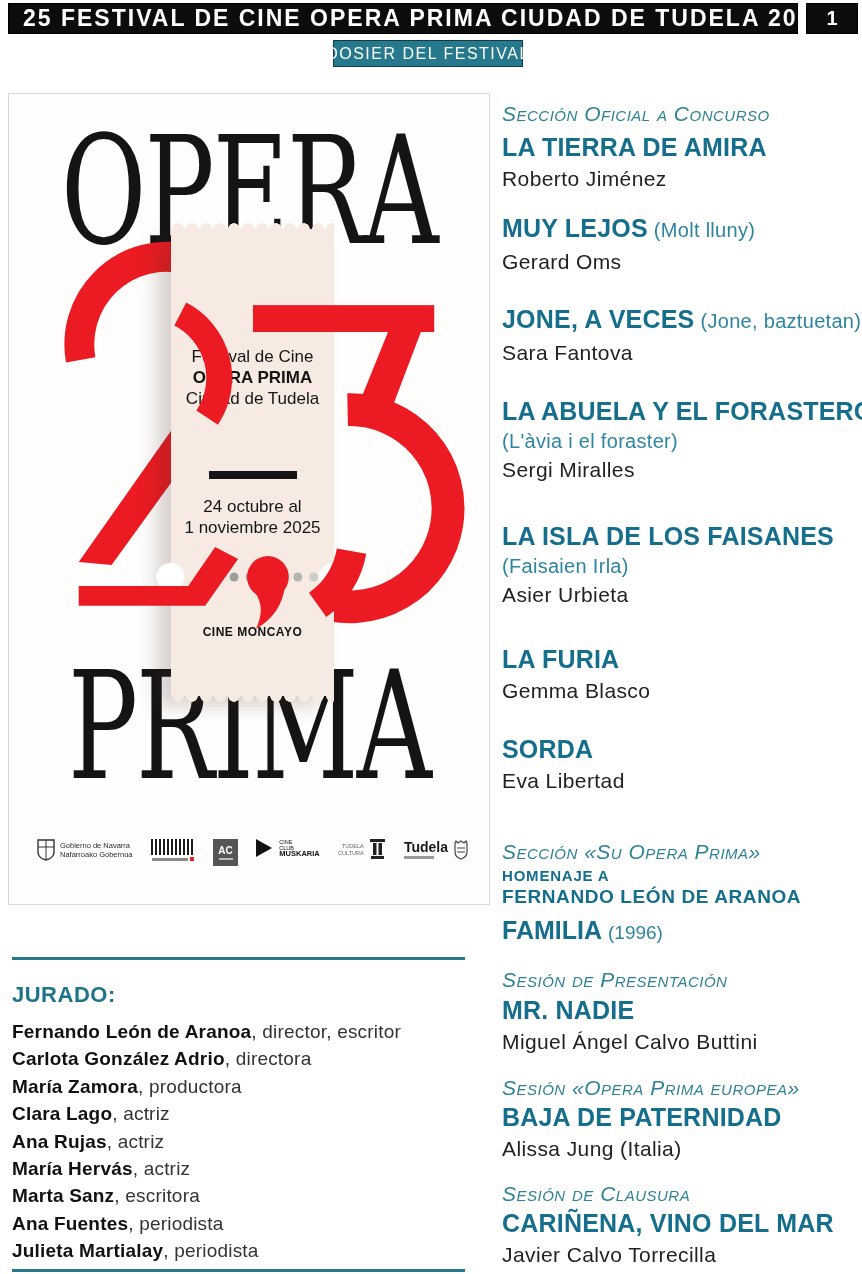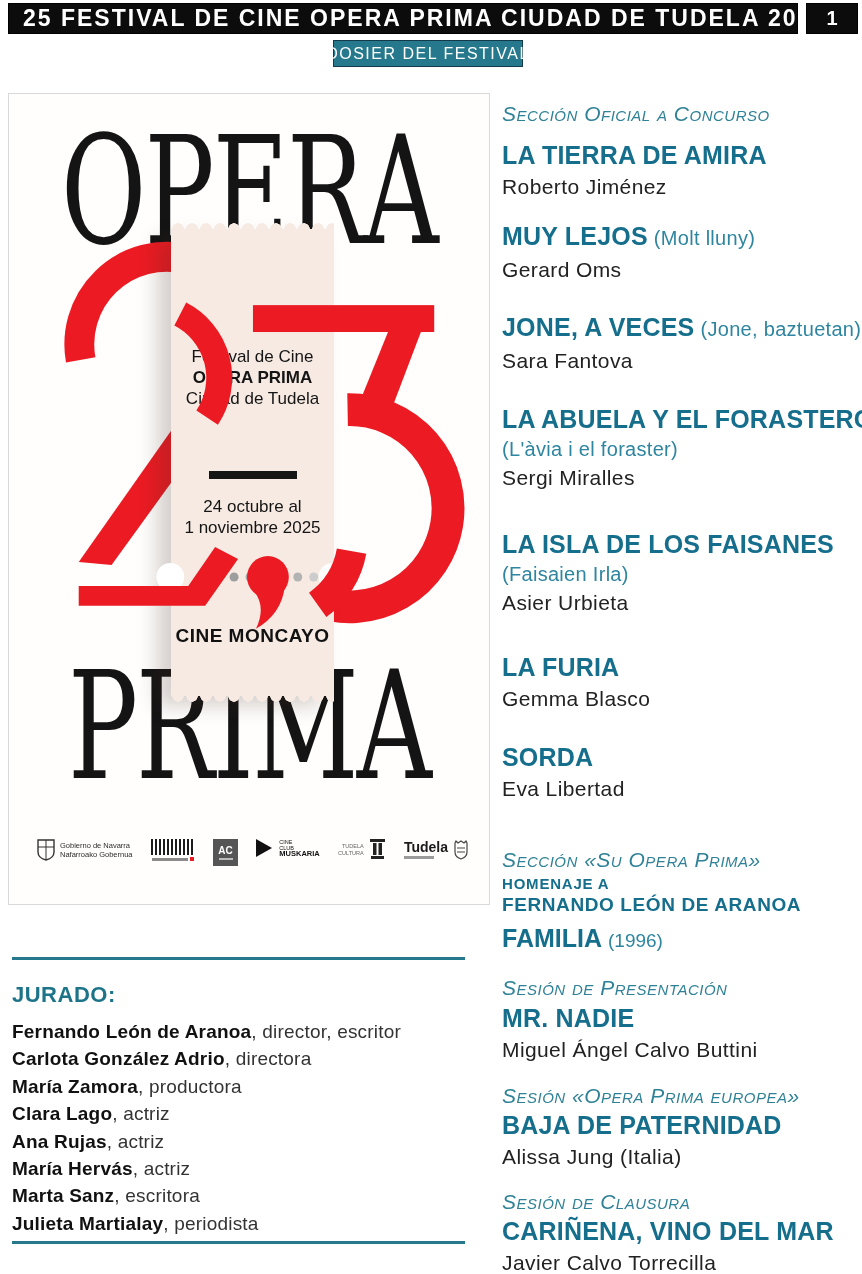--- a/index.html
+++ b/index.html
@@ -38,21 +38,21 @@
   .scallop{position:absolute;left:0;right:0;height:7px;}
   .scallop.top{top:-7px;background:radial-gradient(circle at 7px 7px,var(--beige) 5.5px,rgba(0,0,0,0) 6px);
                background-size:14px 7px;background-repeat:repeat-x;}
   .scallop.bottom{bottom:-7px;background:radial-gradient(circle at 7px 0px,var(--beige) 5.5px,rgba(0,0,0,0) 6px);
                background-size:14px 7px;background-repeat:repeat-x;}
   .t-text{position:absolute;top:117px;left:0;width:100%;text-align:center;
           font-size:17px;line-height:21px;color:#151515;}
   .t-text .b{font-weight:bold;}
   .t-divider{position:absolute;top:242px;left:50%;transform:translateX(-50%);width:88px;height:8px;background:#151515;}
   .t-dates{position:absolute;top:267px;left:0;width:100%;text-align:center;font-size:17px;line-height:21px;color:#151515;}
-  .t-venue{position:absolute;top:396px;left:0;width:100%;text-align:center;font-size:19px;font-weight:bold;
+  .t-venue{position:absolute;top:396px;left:0;width:100%;text-align:center;font-size:12px;font-weight:bold;
            letter-spacing:.5px;color:#111;}
 
   
   .logos{position:absolute;left:28px;right:20px;top:745px;height:58px;z-index:1;
          display:flex;align-items:flex-start;justify-content:space-between;}
   .logo{display:flex;align-items:center;gap:5px;color:#333;}
   .logo .two-line{font-size:7.5px;line-height:9px;color:#2c2c2c;}
   .barcode{width:44px;height:16px;background:repeating-linear-gradient(90deg,#1c1c1c 0 2px,#fff 2px 4px);}
   .bc-cap{display:flex;align-items:center;gap:2px;margin-top:2px;}
   .bc-line{width:36px;height:3px;background:#8a8a8a;}
@@ -67,21 +67,21 @@
   .tud-cap{width:30px;height:3px;background:#9a9a9a;margin-top:2px;}
 
   
   .films{position:absolute;left:502px;top:95px;width:356px;padding-top:7px;}
   .sec-head{font-style:italic;font-variant:small-caps;font-weight:normal;font-size:21px;line-height:24px;
             color:var(--teal-mid);letter-spacing:.5px;white-space:nowrap;}
   .film h3{font-size:25px;line-height:30px;color:var(--teal);letter-spacing:.2px;white-space:nowrap;font-weight:bold;}
   .film .sub-inline{font-size:20px;font-weight:normal;color:#2e85a0;margin-left:6px;letter-spacing:.3px;}
   .film .sub-line{font-size:20px;line-height:24px;color:#2e85a0;margin-top:3px;letter-spacing:.3px;}
   .film .dir{font-size:21px;line-height:24px;color:#222;margin-top:5px;letter-spacing:.4px;}
-  .mt1{margin-top:14px;} .mt2{margin-top:22px;} .mt3{margin-top:30px;} .mt4{margin-top:31px;}
+  .mt1{margin-top:6px;} .mt2{margin-top:22px;} .mt3{margin-top:30px;} .mt4{margin-top:31px;}
   .mt5{margin-top:39px;} .mt6{margin-top:37px;} .mt7{margin-top:31px;}
   .h2m{margin-top:47px;} .h3m{margin-top:25px;} .h4m{margin-top:22px;} .h5m{margin-top:21px;}
   .fm{margin-top:3px;} .fm2{margin-top:2px;}
   .trib1{margin-top:3px;font-size:15px;line-height:18px;font-weight:bold;color:var(--teal);letter-spacing:.8px;}
   .trib2{font-size:19px;line-height:23px;font-weight:bold;color:var(--teal);letter-spacing:.6px;}
   .fam{margin-top:13px;line-height:19px;}
   .fam .t{font-size:25px;font-weight:bold;color:var(--teal);}
   .fam .yr{font-size:19px;color:#2e85a0;margin-left:6px;}
 
   
@@ -280,18 +280,19 @@
     <div class="rule"></div>
     <h2>JURADO:</h2>
     <ul>
       <li><b>Fernando León de Aranoa</b><span>, director, escritor</span></li>
       <li><b>Carlota González Adrio</b><span>, directora</span></li>
       <li><b>María Zamora</b><span>, productora</span></li>
       <li><b>Clara Lago</b><span>, actriz</span></li>
       <li><b>Ana Rujas</b><span>, actriz</span></li>
       <li><b>María Hervás</b><span>, actriz</span></li>
       <li><b>Marta Sanz</b><span>, escritora</span></li>
+      <li><b>Ana Fuentes</b><span>, periodista</span></li>
       <li><b>Julieta Martialay</b><span>, periodista</span></li>
     </ul>
     <div class="rule bot"></div>
   </div>
 
 </div>
 
 </body></html>

